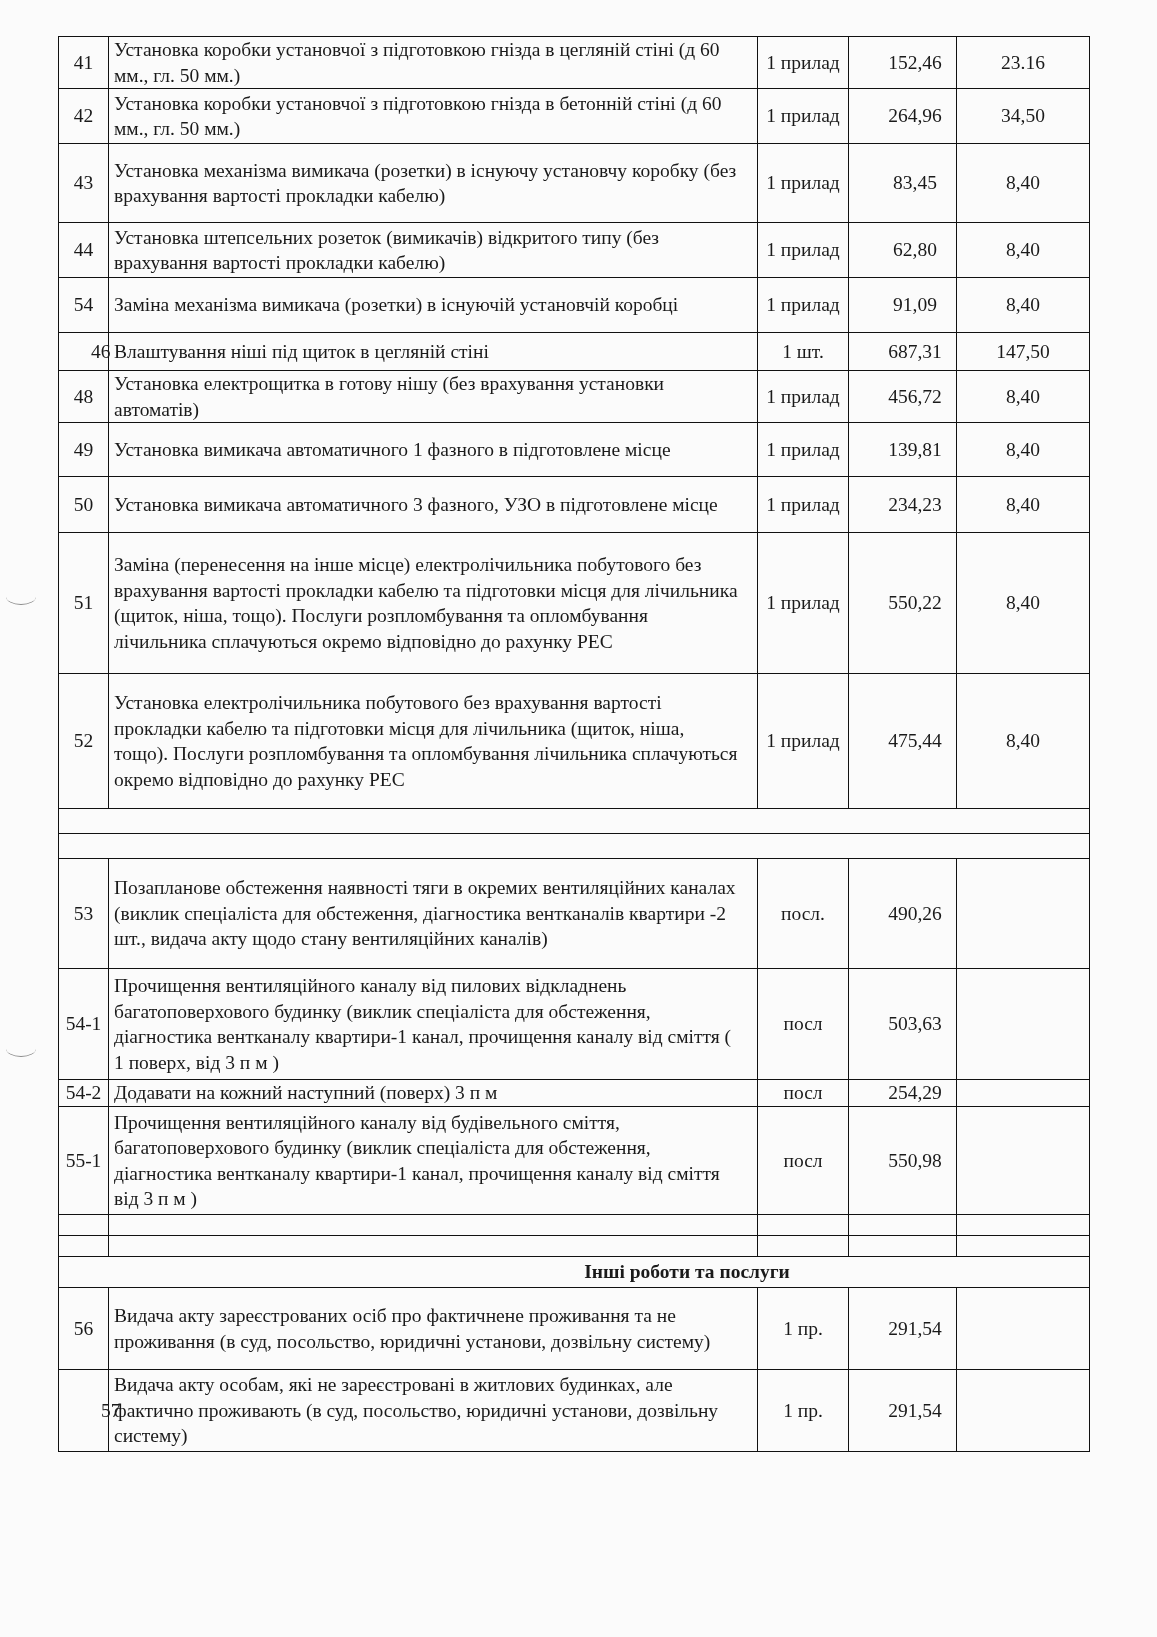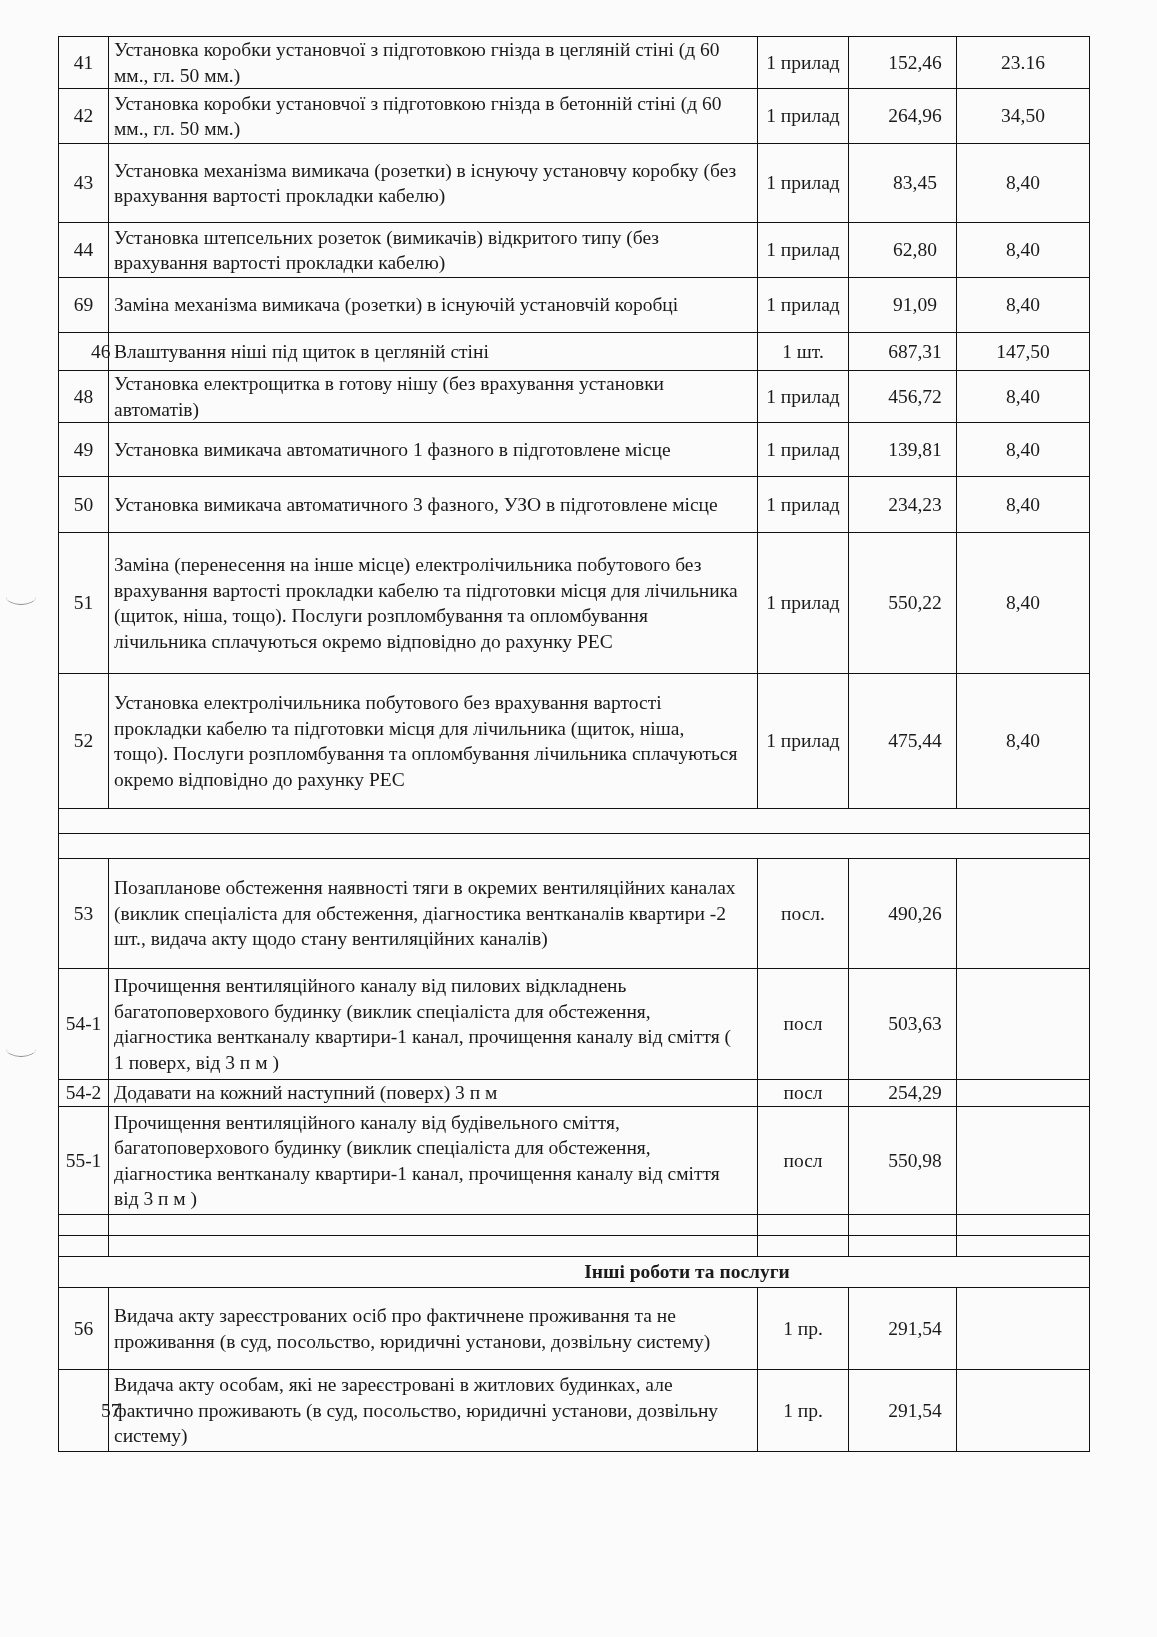--- a/index.html
+++ b/index.html
@@ -63,21 +63,21 @@
     <td class="extra">8,40</td>
   </tr>
         <tr>
     <td class="num" style="height: 54px;">44</td>
     <td class="desc">Установка штепсельних розеток (вимикачів) відкритого типу (без врахування вартості прокладки кабелю)</td>
     <td class="unit">1 прилад</td>
     <td class="price">62,80</td>
     <td class="extra">8,40</td>
   </tr>
         <tr>
-    <td class="num" style="height: 54px;">69</td>
+    <td class="num" style="height: 54px;">54</td>
     <td class="desc">Заміна механізма вимикача (розетки) в існуючій установчій коробці</td>
     <td class="unit">1 прилад</td>
     <td class="price">91,09</td>
     <td class="extra">8,40</td>
   </tr>
         <tr>
     <td class="num" style="height: 37px; padding-left: 32px;">46</td>
     <td class="desc">Влаштування ніші під щиток в цегляній стіні</td>
     <td class="unit">1 шт.</td>
     <td class="price">687,31</td>

